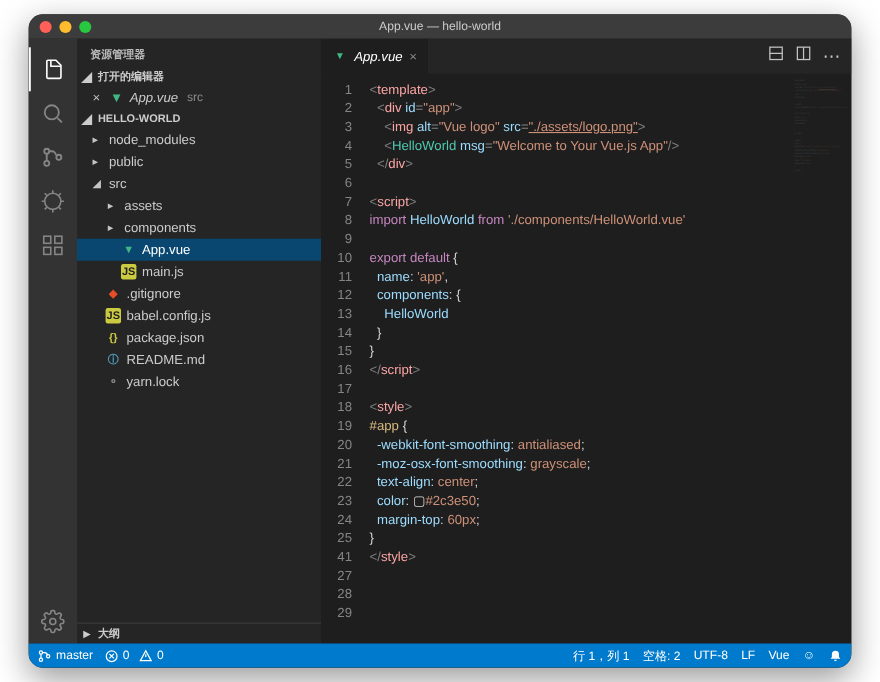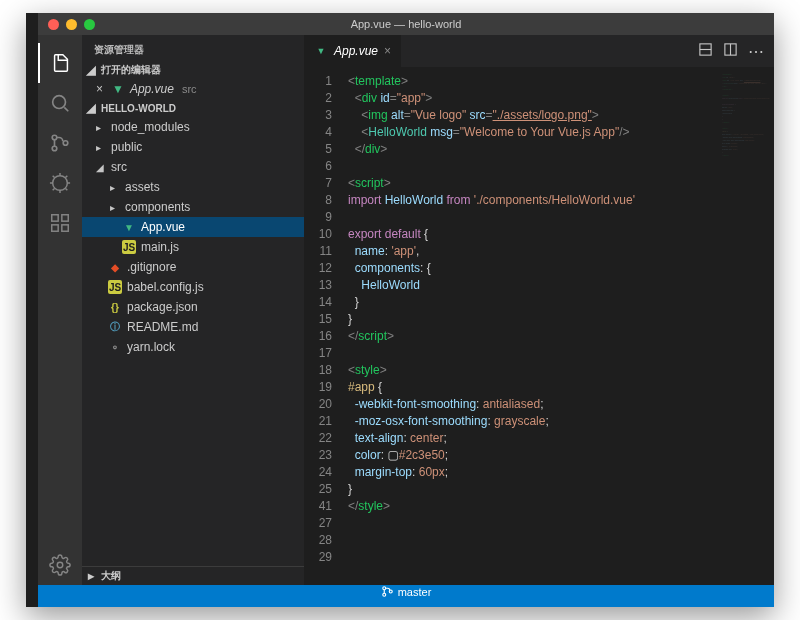--- a/index.html
+++ b/index.html
@@ -1,17 +1,17 @@
 <!DOCTYPE html>
 <html><head>
 <meta charset="utf-8">
 <style>
 * { margin:0; padding:0; box-sizing:border-box; font-family: -apple-system, "Segoe UI", "Helvetica Neue", sans-serif; }
 body { background:#fff; width:800px; height:620px; overflow:hidden; }
-.window { position:absolute; left:26px; top:13px; width:748px; height:594px; background:#1e1e1e; border-radius:0; box-shadow:0 10px 30px rgba(0,0,0,.4); display:flex; flex-direction:column; overflow:hidden;padding-left:12px; }
+.window { position:absolute; left:26px; top:13px; width:748px; height:594px; background:#1e1e1e; border-radius:13px; box-shadow:0 10px 30px rgba(0,0,0,.4); display:flex; flex-direction:column; overflow:hidden; }
 .titlebar { height:22px; background:#3c3c3c; display:flex; align-items:center; position:relative; }
 .traffic { display:flex; gap:7px; padding-left:10px; }
 .traffic span { width:11px; height:11px; border-radius:50%; }
 .tl-r{background:#ff5f57}.tl-y{background:#febc2e}.tl-g{background:#28c840}
 .title { position:absolute; left:0; right:0; text-align:center; color:#ccc; font-size:11px; }
 .body { flex:1; display:flex; min-height:0; }
 .activity { width:44px; background:#333333; display:flex; flex-direction:column; align-items:center; padding-top:8px; }
 .activity .ico { width:44px; height:40px; display:flex; align-items:center; justify-content:center; color:#858585; cursor:pointer; }
 .activity .ico.active { color:#fff; border-left:2px solid #fff; }
 .activity .ico svg { width:22px; height:22px; }
@@ -32,25 +32,25 @@
 .tabs { height:32px; background:#252526; display:flex; align-items:stretch; }
 .tab { display:flex; align-items:center; gap:6px; padding:0 10px; background:#1e1e1e; color:#fff; font-size:12px; border-right:1px solid #252526; cursor:pointer; }
 .tab .fi { width:14px; height:14px; display:flex; align-items:center; justify-content:center; font-size:9px; font-weight:700; }
 .tab .x { color:#8a8a8a; }
 .tab-actions { margin-left:auto; display:flex; align-items:center; gap:10px; padding-right:10px; color:#c5c5c5; }
 .tab-actions svg { width:15px; height:15px; }
 .code-area { flex:1; display:flex; font-family: Menlo, Consolas, monospace; font-size:12px; line-height:17px; overflow:hidden; position:relative; }
 .gutter { width:38px; text-align:right; color:#858585; padding:6px 10px 0 0; user-select:none; }
 .code { flex:1; padding:6px 0 0 6px; color:#d4d4d4; }
 .code div, .gutter div { height:17px; white-space:pre; }
-.c-tag{color:#808080}.c-name{color:#22c55e}.c-attr{color:#9cdcfe}.c-str{color:#ce9178}.c-str2{color:#ce9178;text-decoration:underline}
+.c-tag{color:#808080}.c-name{color:#fca5a5}.c-attr{color:#9cdcfe}.c-str{color:#ce9178}.c-str2{color:#ce9178;text-decoration:underline}
 .c-kw{color:#c586c0}.c-id{color:#9cdcfe}.c-fn{color:#4ec9b0}.c-prop{color:#9cdcfe}.c-punc{color:#d4d4d4}
 .c-sel{color:#d7ba7d}.c-cssprop{color:#9cdcfe}.c-cssval{color:#ce9178}.c-white{color:#d4d4d4}
 .minimap { position:absolute; right:2px; top:6px; width:50px; opacity:.16; font-size:2px; line-height:3px; color:#ccc; pointer-events:none; }
-.status { height:22px; background:#007acc; color:#fff; font-size:11px; display:flex; align-items:center; padding:0 8px; gap:10px;flex-direction:column; }
+.status { height:22px; background:#007acc; color:#fff; font-size:11px; display:flex; align-items:center; padding:0 8px; gap:10px; }
 .status .grp { display:flex; align-items:center; gap:4px; cursor:pointer; }
 .status .right { margin-left:auto; display:flex; gap:12px; align-items:center; }
 .status svg { width:13px; height:13px; }
 .outline { border-top:1px solid #3c3c3c; }
 .fi-vue{color:#41b883}.fi-js{background:#cbcb41;color:#1e1e1e}.fi-json{color:#cbcb41}.fi-git{color:#e44d26}.fi-md{color:#519aba}.fi-lock{color:#898989}
 </style>
 </head>
 <body>
 
 <div class="window">

